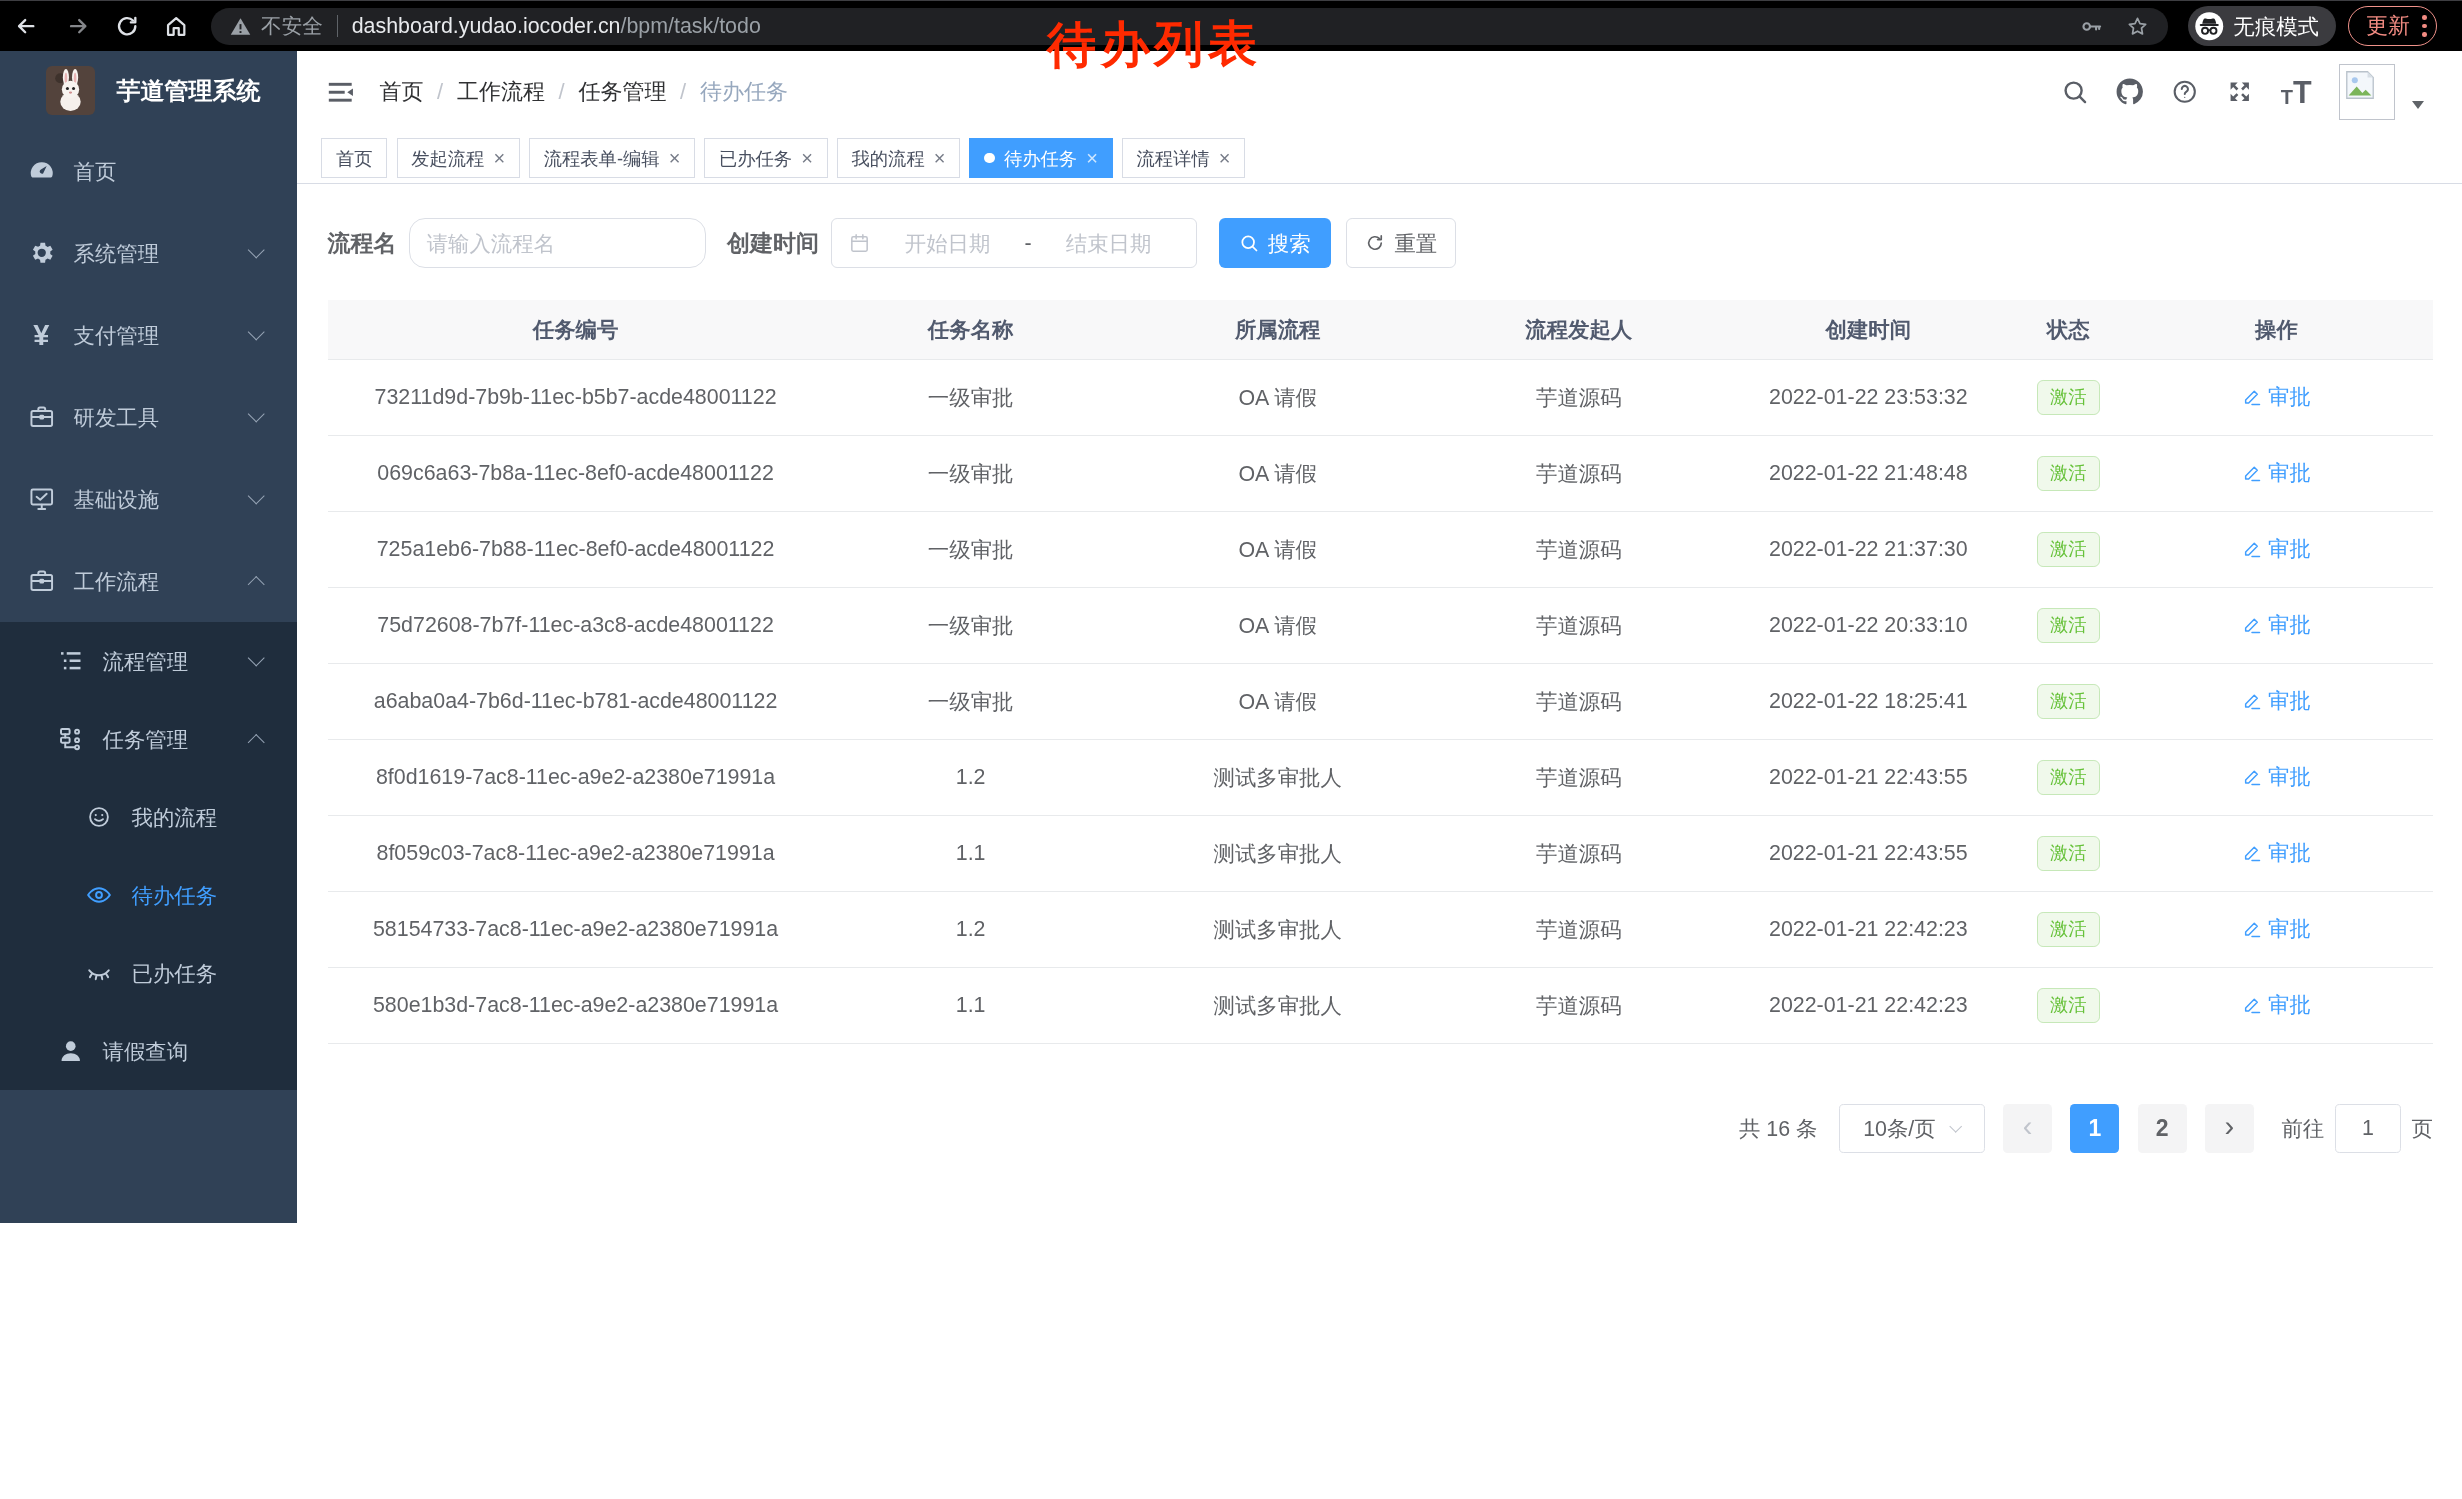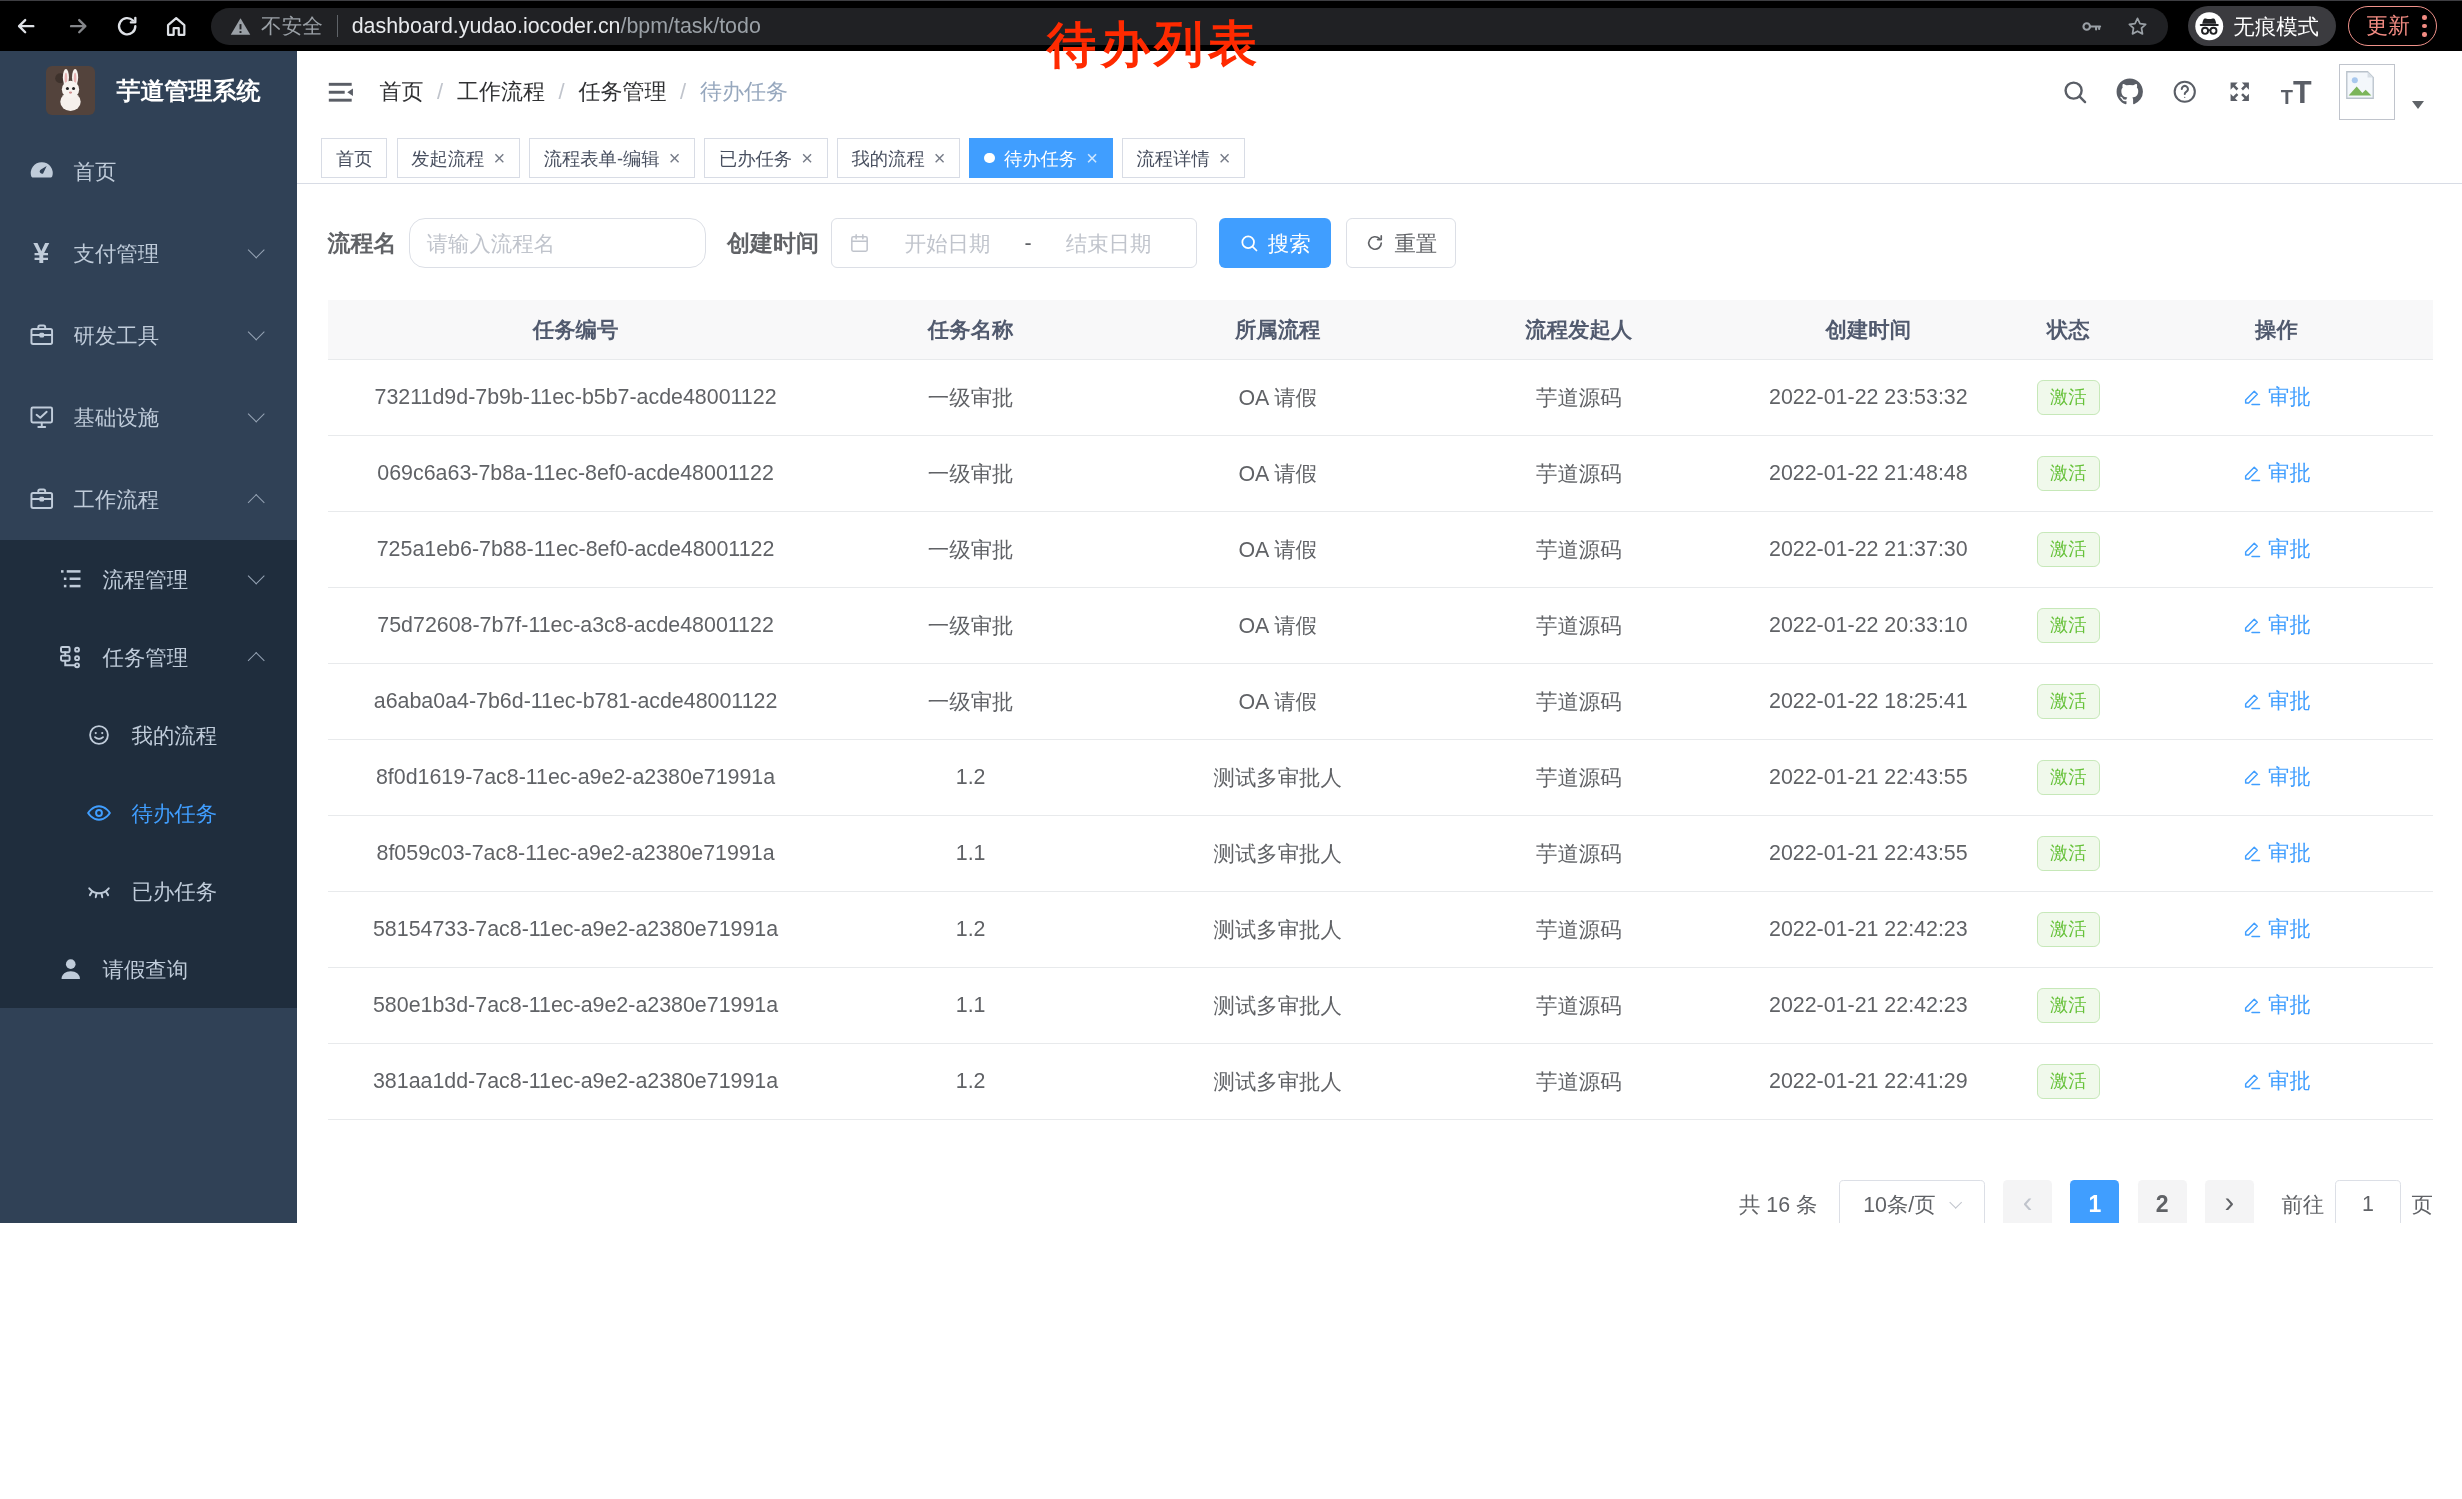--- a/index.html
+++ b/index.html
@@ -230,20 +230,29 @@
           <span class="mi-icon">
             <svg width="1em" height="1em" viewBox="0 0 24 24" fill="currentColor">
               <path d="M12 4.5A9.5 9.5 0 0 0 2.9 17.1c.1.4.5.7 1 .7h16.2c.5 0 .9-.3 1-.7A9.5 9.5 0 0 0 12 4.5zm1.2 9.8a2 2 0 0 1-3-1.8c.1-.7.5-1.2 1.1-1.5l5-3.2-2.6 5.6c-.1.4-.3.7-.5.9z"></path>
             </svg>
           </span>
           <span>首页</span>
 
         </div>
         <div class="menu-item lv1">
           <span class="mi-icon">
+            <svg width="1em" height="1em" viewBox="0 0 24 24" fill="currentColor">
+              <path d="M19.4 13c.05-.33.08-.66.08-1s-.03-.67-.08-1l2.1-1.65-2-3.46-2.48 1a7.3 7.3 0 0 0-1.73-1L14.9 3.2h-4l-.38 2.66c-.62.25-1.2.58-1.73 1l-2.48-1-2 3.46L6.4 11c-.05.33-.08.66-.08 1s.03.67.08 1l-2.1 1.65 2 3.46 2.48-1c.53.43 1.11.76 1.73 1l.38 2.66h4l.38-2.66c.62-.25 1.2-.58 1.73-1l2.48 1 2-3.46L19.4 13zM12 15.6a3.6 3.6 0 1 1 0-7.2 3.6 3.6 0 0 1 0 7.2z"></path>
+            </svg>
+          </span>
+          <span>系统管理</span>
+          <span class="chev down"></span>
+        </div>
+        <div class="menu-item lv1">
+          <span class="mi-icon">
             <span class="yen">¥</span>
           </span>
           <span>支付管理</span>
           <span class="chev down"></span>
         </div>
         <div class="menu-item lv1">
           <span class="mi-icon">
             <svg width="1em" height="1em" viewBox="0 0 24 24" fill="none" stroke="currentColor" stroke-width="1.7">
               <rect x="3" y="7" width="18" height="13" rx="1.4"></rect>
               <path d="M9 7V5.4C9 4.6 9.6 4 10.4 4h3.2c.8 0 1.4.6 1.4 1.4V7M3 12.2h18"></path>
@@ -693,39 +702,20 @@
                     <span class="bic">
                       <svg width="1em" height="1em" viewBox="0 0 24 24" fill="none" stroke="currentColor" stroke-width="1.8" stroke-linejoin="round">
                         <path d="M14.7 5.2l3.6 3.6L8 19.1H4.4v-3.6z"></path>
                         <path d="M12 21h9" stroke-linecap="round"></path>
                       </svg>
                     </span>
                     <span>审批</span>
                   </a>
                 </td>
               </tr>
-              <tr>
-                <td>381aa1dd-7ac8-11ec-a9e2-a2380e71991a</td>
-                <td>1.2</td>
-                <td>测试多审批人</td>
-                <td>芋道源码</td>
-                <td>2022-01-21 22:41:29</td>
-                <td><span class="tag-success">激活</span></td>
-                <td>
-                  <a class="action-link">
-                    <span class="bic">
-                      <svg width="1em" height="1em" viewBox="0 0 24 24" fill="none" stroke="currentColor" stroke-width="1.8" stroke-linejoin="round">
-                        <path d="M14.7 5.2l3.6 3.6L8 19.1H4.4v-3.6z"></path>
-                        <path d="M12 21h9" stroke-linecap="round"></path>
-                      </svg>
-                    </span>
-                    <span>审批</span>
-                  </a>
-                </td>
-              </tr>
           </tbody>
         </table>
       </div>
 
       <div class="pagination">
         <span class="pg-total">共 16 条</span>
         <span class="page-size">
           <span>10条/页</span>
           <span class="sel-caret"></span>
         </span>

